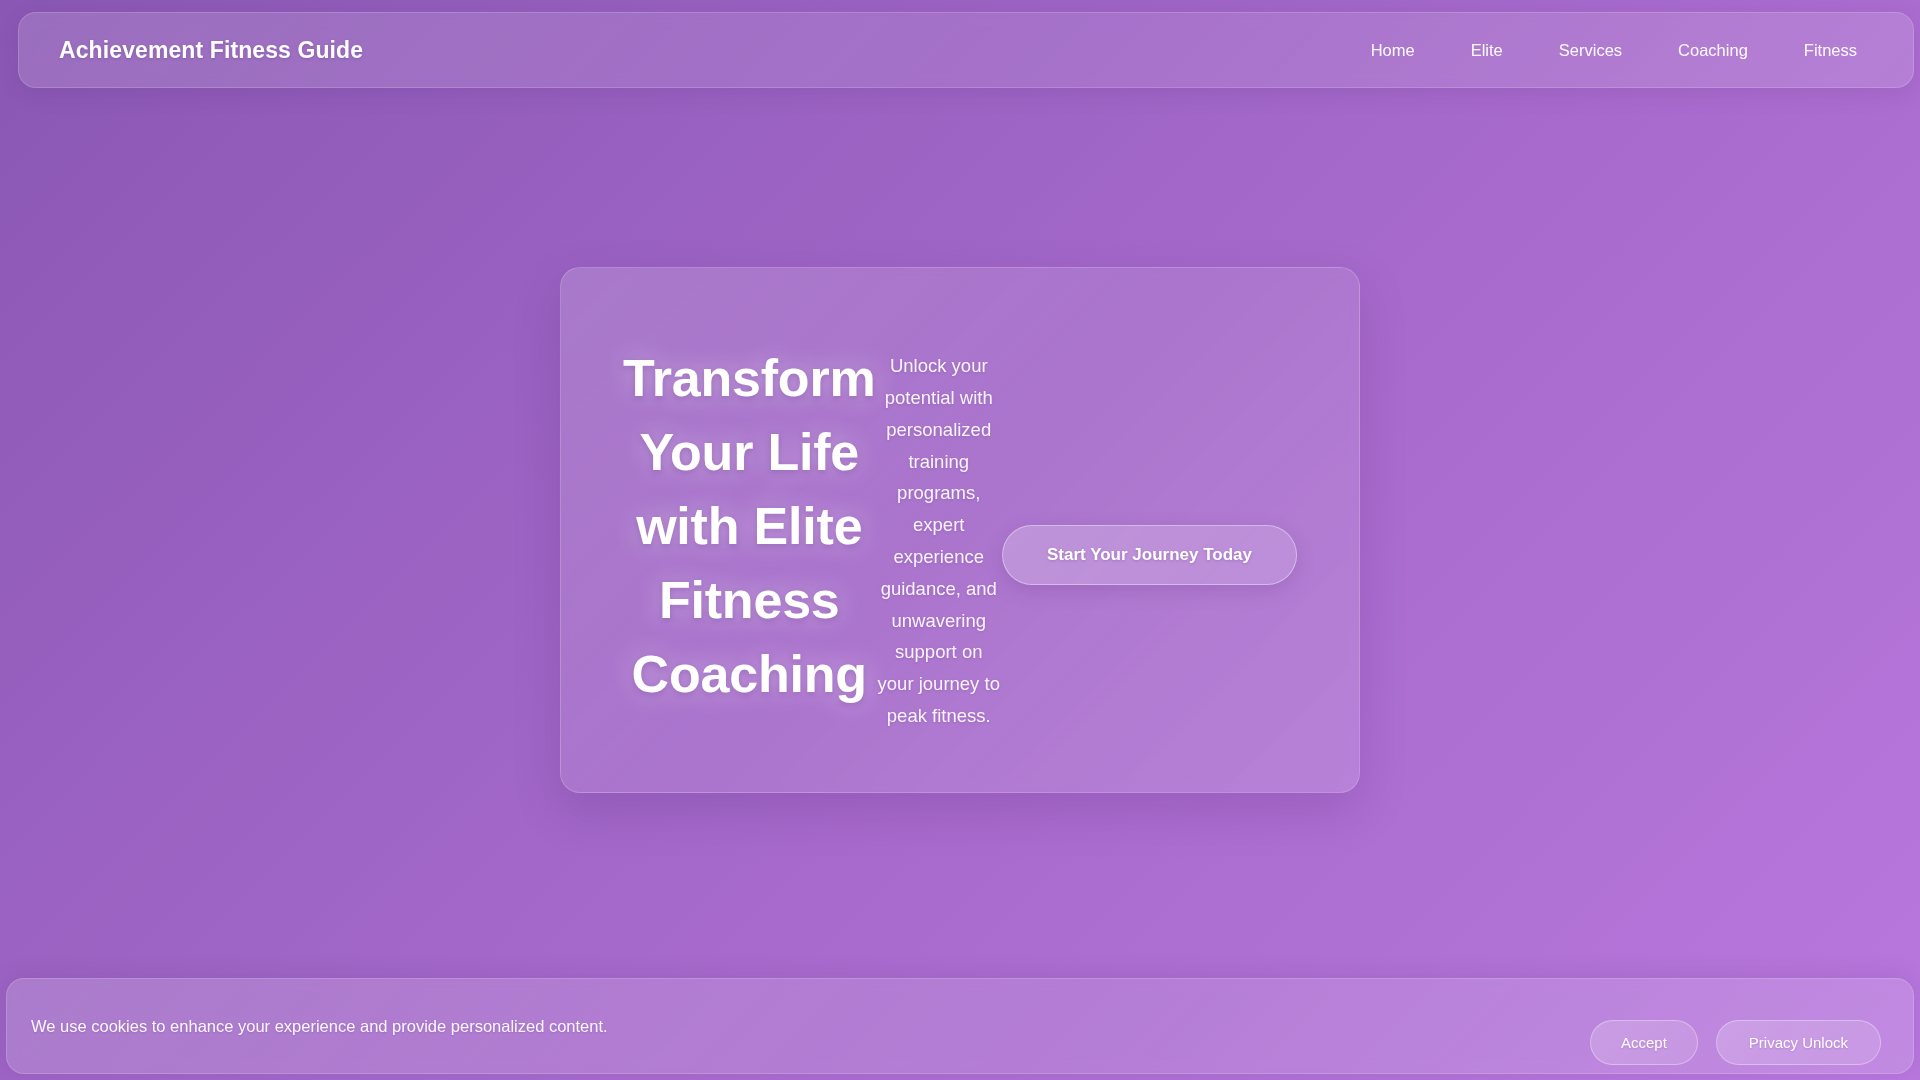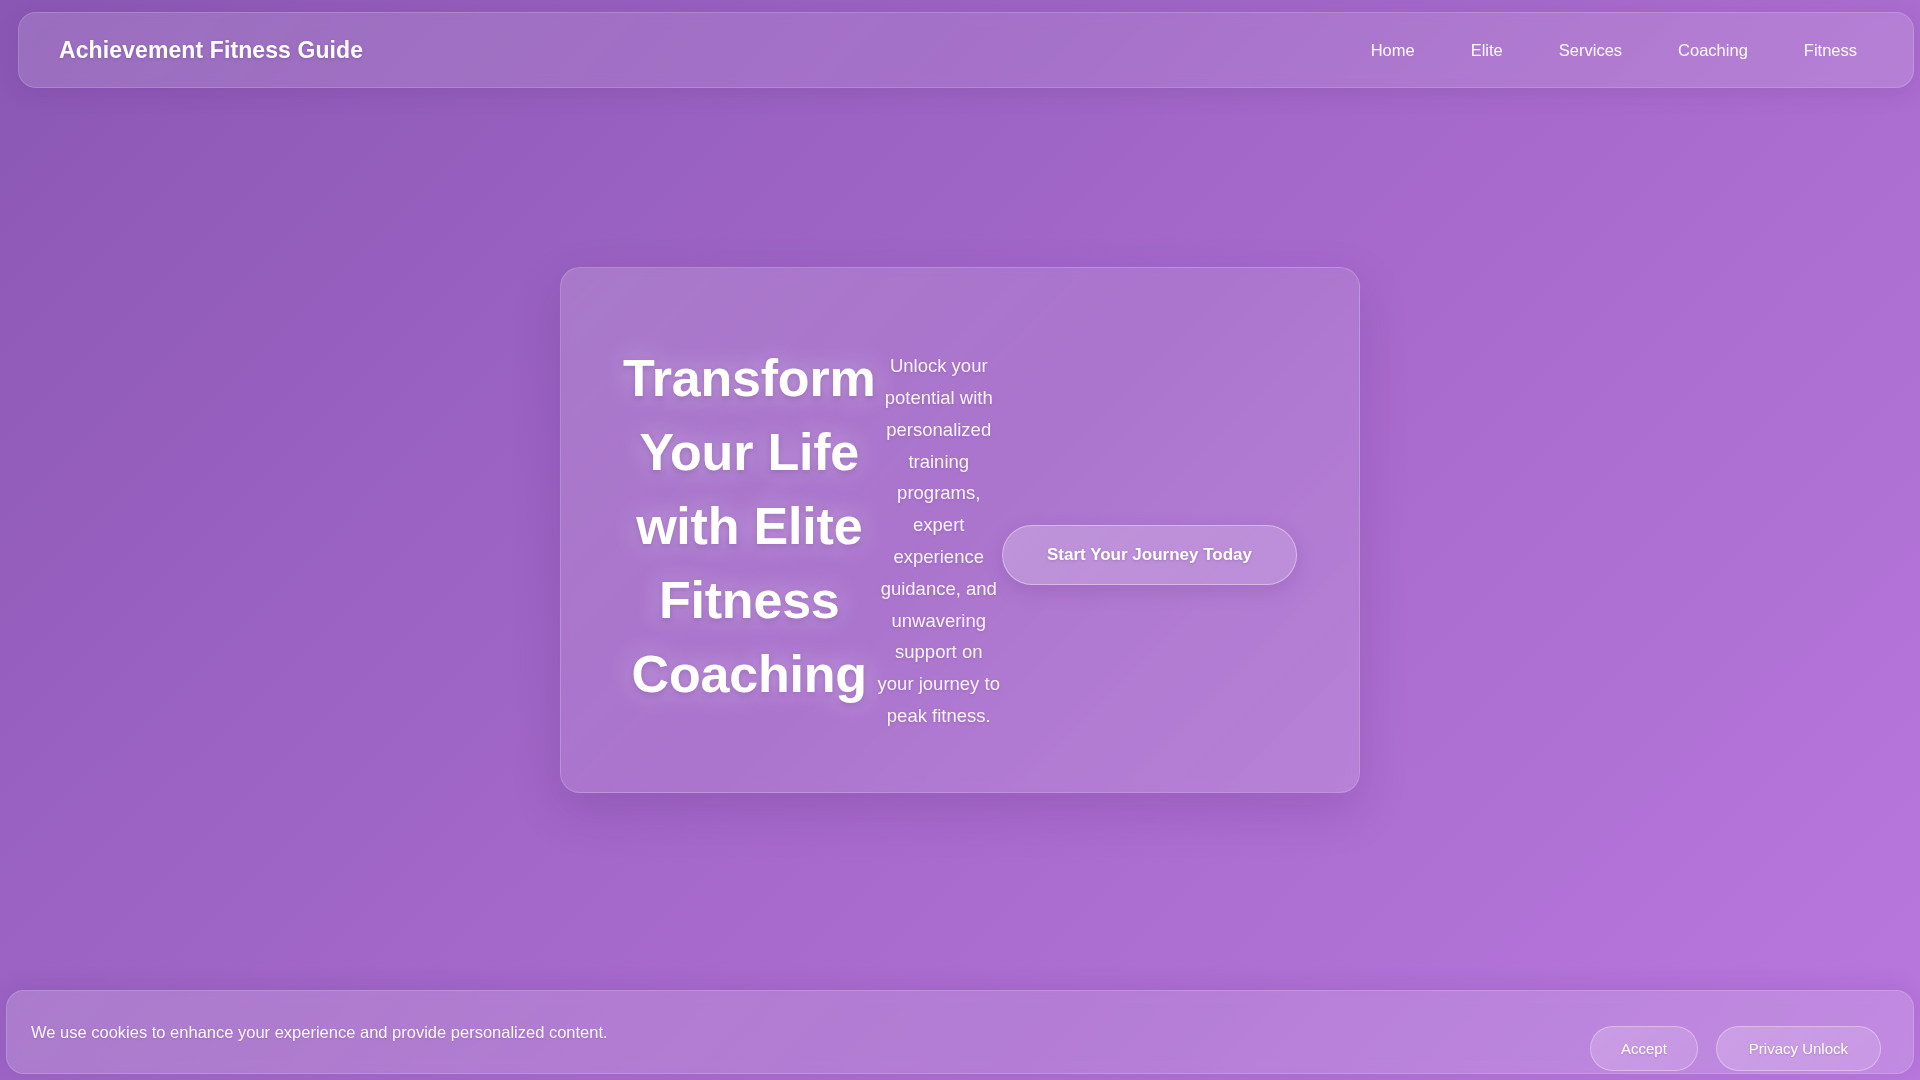--- a/index.html
+++ b/index.html
@@ -124,21 +124,21 @@
     text-shadow:0 1px 3px rgba(80,35,110,0.25);
     white-space:nowrap;
   }
 
   
   .cookie-banner {
     position:absolute;
     left:6px;
     right:6px;
     bottom:6px;
-    height:84px;
+    height:96px;
     border-radius:18px;
     background:linear-gradient(135deg, rgba(255,255,255,0.16) 0%, rgba(255,255,255,0.10) 55%, rgba(255,255,255,0.15) 100%);
     border:1px solid rgba(255,255,255,0.17);
     box-shadow:0 -4px 22px rgba(70,30,100,0.10);
     backdrop-filter:blur(6px);
     display:flex;
     align-items:center;
     justify-content:space-between;
     padding:0 32px 0 24px;
   }

